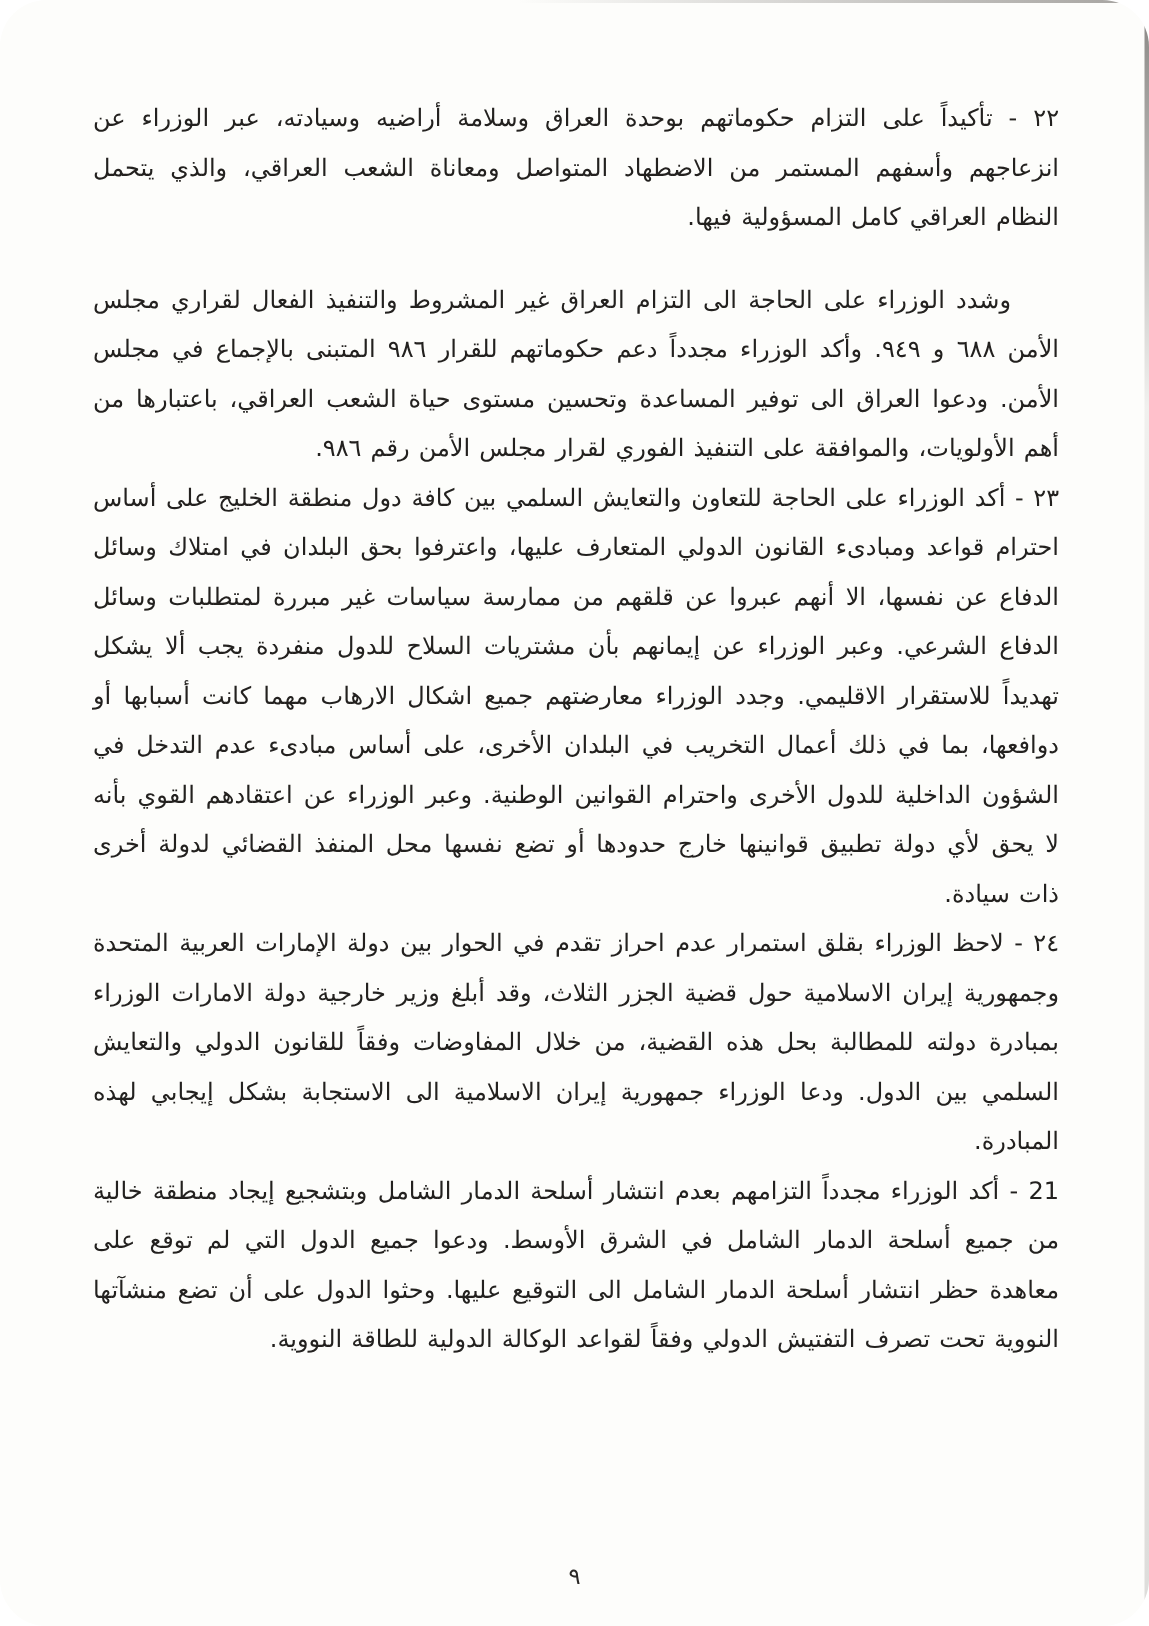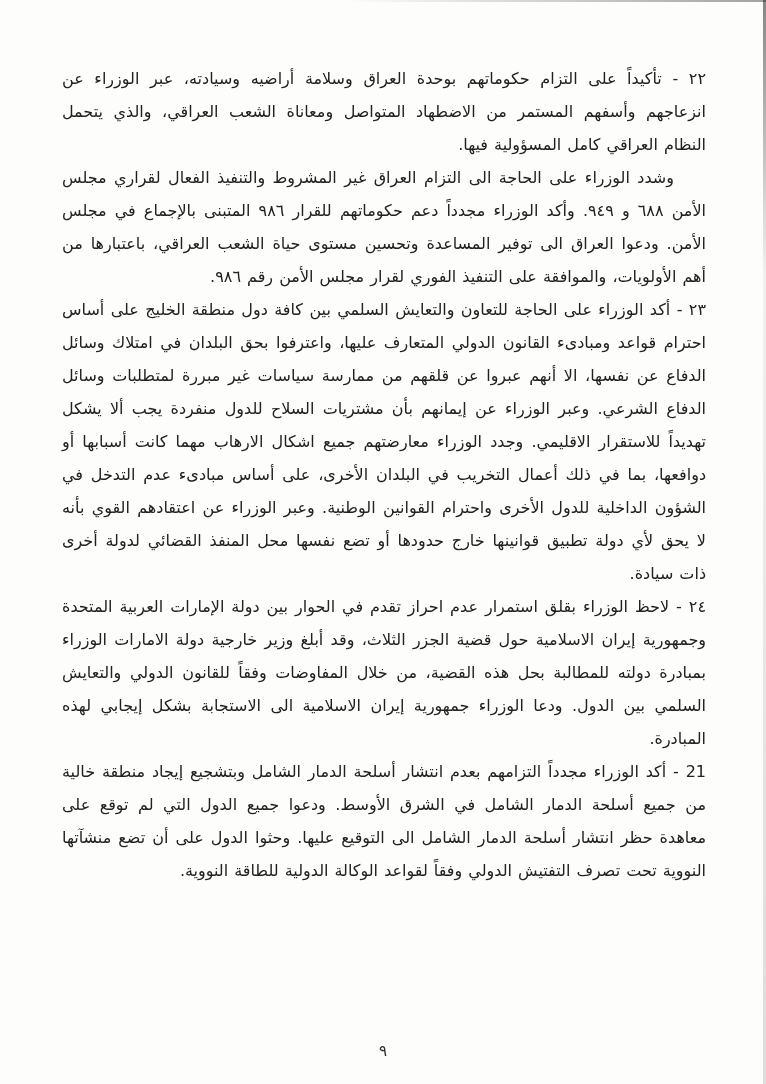--- a/index.html
+++ b/index.html
@@ -9,20 +9,21 @@
     background: #ffffff;
   }
   .page {
     position: relative;
     width: 766px;
     height: 1084px;
     background: #fdfdfb;
     overflow: hidden;
     font-family: "DejaVu Sans", sans-serif;
     color: #23211f;
+    border-radius: 31px;
   }
   
   .scan-edge-top {
     position: absolute; top: 0; left: 0; right: 0; height: 2px;
     background: linear-gradient(to right, rgba(0,0,0,0) 45%, rgba(55,50,45,0.45));
   }
   .scan-edge-right {
     position: absolute; top: 0; right: 0; width: 3px; height: 100%;
     background: linear-gradient(to bottom, rgba(40,36,32,0.55), rgba(40,36,32,0.06) 25%, rgba(40,36,32,0.15));
   }
@@ -38,20 +39,21 @@
     line-height: 33px;
     letter-spacing: 0;
     word-spacing: 1px;
   }
   .block {
     margin: 0;
     text-align: justify;
   }
   .block.indent {
     text-indent: 32px;
+    margin-top: 22px;
   }
   .num {
     white-space: nowrap;
   }
   .footer {
     position: absolute;
     bottom: 24px;
     left: 0;
     right: 0;
     text-align: center;

